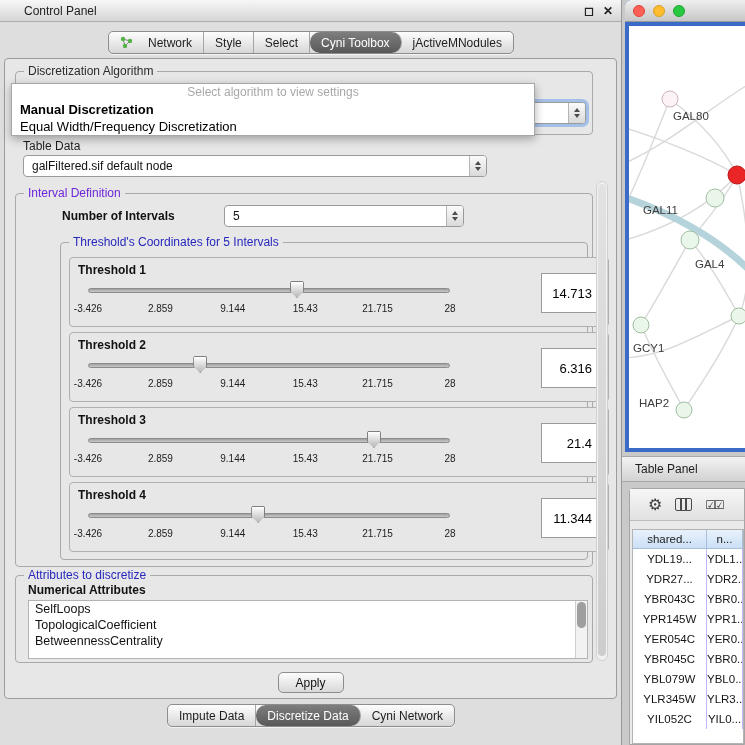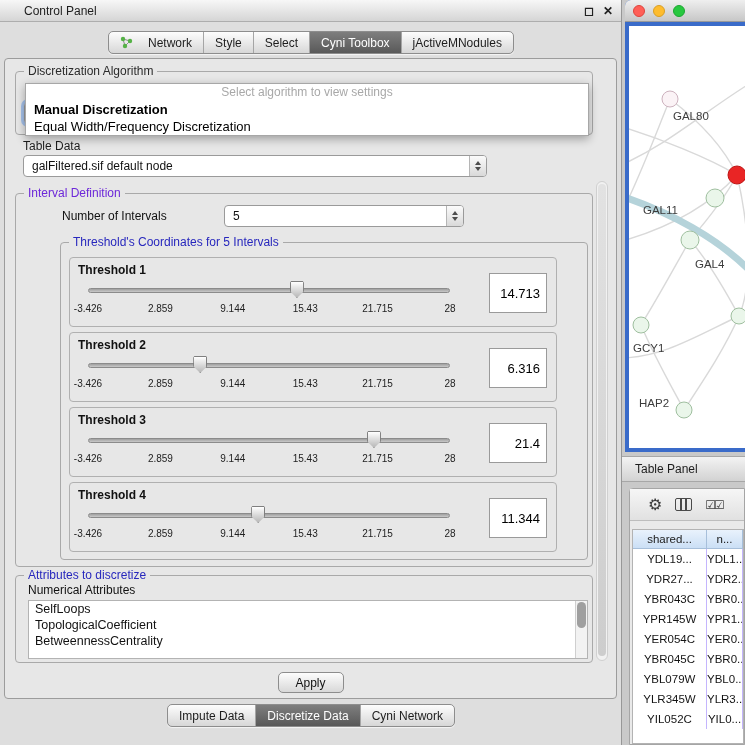--- a/index.html
+++ b/index.html
@@ -18,21 +18,21 @@
   .win-btn { font-size:12px; color:#222; line-height:1; font-weight:bold; }
 
   .top-tabs, .bottom-tabs { position:absolute; left:0; width:622px; display:flex; justify-content:center; }
   .top-tabs { top:31px; }
   .bottom-tabs { top:704px; }
   .seg { display:flex; border:1px solid #8d8d8d; border-radius:5px; overflow:hidden;
          background:linear-gradient(#fdfdfd,#d7d7d7); height:23px; box-shadow:0 1px 1px rgba(255,255,255,.7); }
   .seg .tab { display:flex; align-items:center; gap:15px; padding:0 11px; font-size:12px;
               border-right:1px solid #a5a5a5; color:#1d1d1d; white-space:nowrap; }
   .seg .tab:last-child { border-right:none; }
-  .seg .tab.active { background:linear-gradient(#7e7e7e,#595959); color:#fff; }
+  .seg .tab.active { background:linear-gradient(#7e7e7e,#595959); color:#fff;border-radius:10px; }
 
   .panel-body { position:absolute; left:4px; top:58px; width:613px; height:641px;
                 background:#e7e7e7; border:1px solid #9c9c9c; border-radius:4px; }
 
   
   .group { position:absolute; border:1px solid #a9a9a9; border-radius:4px; }
   .gtitle { position:absolute; top:-8px; left:8px; background:#e7e7e7; padding:0 4px; font-size:12px; line-height:14px; }
   .gtitle.green { color:#6d28d9; }
   .gtitle.blue  { color:#2727bd; }
   .gtitle.dark  { color:#2b2b2b; }
@@ -43,31 +43,31 @@
   .combo.focus { box-shadow:0 0 0 3px rgba(110,160,235,.55); }
   .combo-text { flex:1; padding-left:8px; font-size:12px; color:#111;
                 white-space:nowrap; overflow:hidden; }
   .combo-stepper { width:17px; align-self:stretch; border-left:1px solid #b5b5b5;
                    background:linear-gradient(#fbfbfb,#d9d9d9); border-radius:0 3px 3px 0;
                    display:flex; flex-direction:column; align-items:center; justify-content:center; gap:2px; }
   .arr-up { width:0; height:0; border-left:3.5px solid transparent; border-right:3.5px solid transparent; border-bottom:4px solid #4c4c4c; }
   .arr-dn { width:0; height:0; border-left:3.5px solid transparent; border-right:3.5px solid transparent; border-top:4px solid #4c4c4c; }
 
   
-  .algo-popup { position:absolute; left:20px; top:24px; width:564px; background:#fff;
+  .algo-popup { position:absolute; left:6px; top:24px; width:524px; background:#fff;
                 border:1px solid #a7a7a7; box-shadow:0 3px 9px rgba(0,0,0,.32); z-index:60; }
   .algo-popup .ph { height:17px; line-height:17px; text-align:center; color:#a8a8a8; font-size:12px; }
   .algo-popup .opt { height:17px; line-height:17px; padding-left:8px; font-size:13px; color:#000; }
   .algo-popup .opt.bold { font-weight:bold; }
 
   .plain-label { position:absolute; font-size:12px; color:#1d1d1d; }
-  .bold-label  { position:absolute; font-size:12px; font-weight:normal; color:#111; }
-
-  
-  .th-box { position:absolute; left:8px; width:488px; height:70px; border:1px solid #b0b0b0;
+  .bold-label  { position:absolute; font-size:12px; font-weight:bold; color:#111; }
+
+  
+  .th-box { position:absolute; left:8px; width:540px; height:70px; border:1px solid #b0b0b0;
             border-radius:4px; background:#e7e7e7; }
   .th-label { position:absolute; left:8px; top:5px; font-size:12px; font-weight:bold; color:#111; }
   .slider { position:absolute; left:18px; top:24px; width:362px; height:16px; }
   .track  { position:absolute; left:0; right:0; top:6px; height:5px; background:linear-gradient(#9f9f9f,#c9c9c9);
             border:1px solid #8b8b8b; border-radius:3px; }
   .thumb  { position:absolute; top:-1px; width:14px; height:17px;
             background:linear-gradient(#ffffff,#b9b9b9); border:1px solid #7f7f7f;
             clip-path:polygon(8% 0,92% 0,100% 10%,100% 60%,50% 100%,0 60%,0 10%); }
   .ticks { position:absolute; left:18px; top:45px; width:362px; height:13px; font-size:10px; color:#222; }
   .tk { position:absolute; transform:translateX(-50%); white-space:nowrap; }

